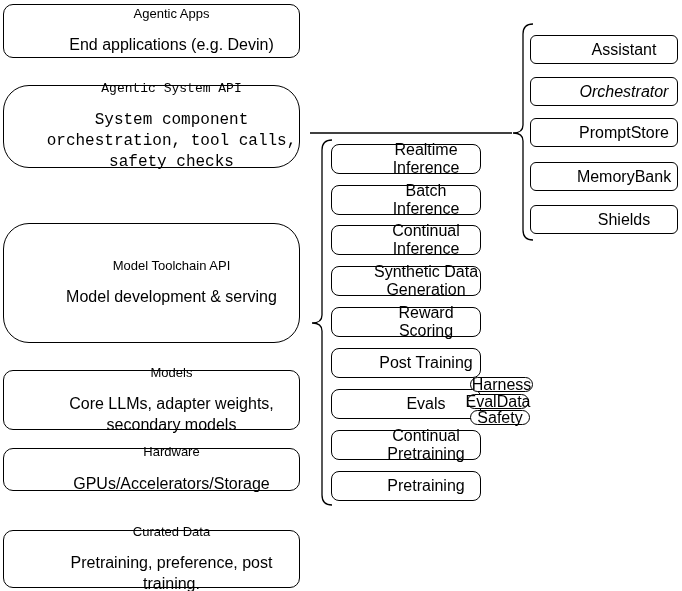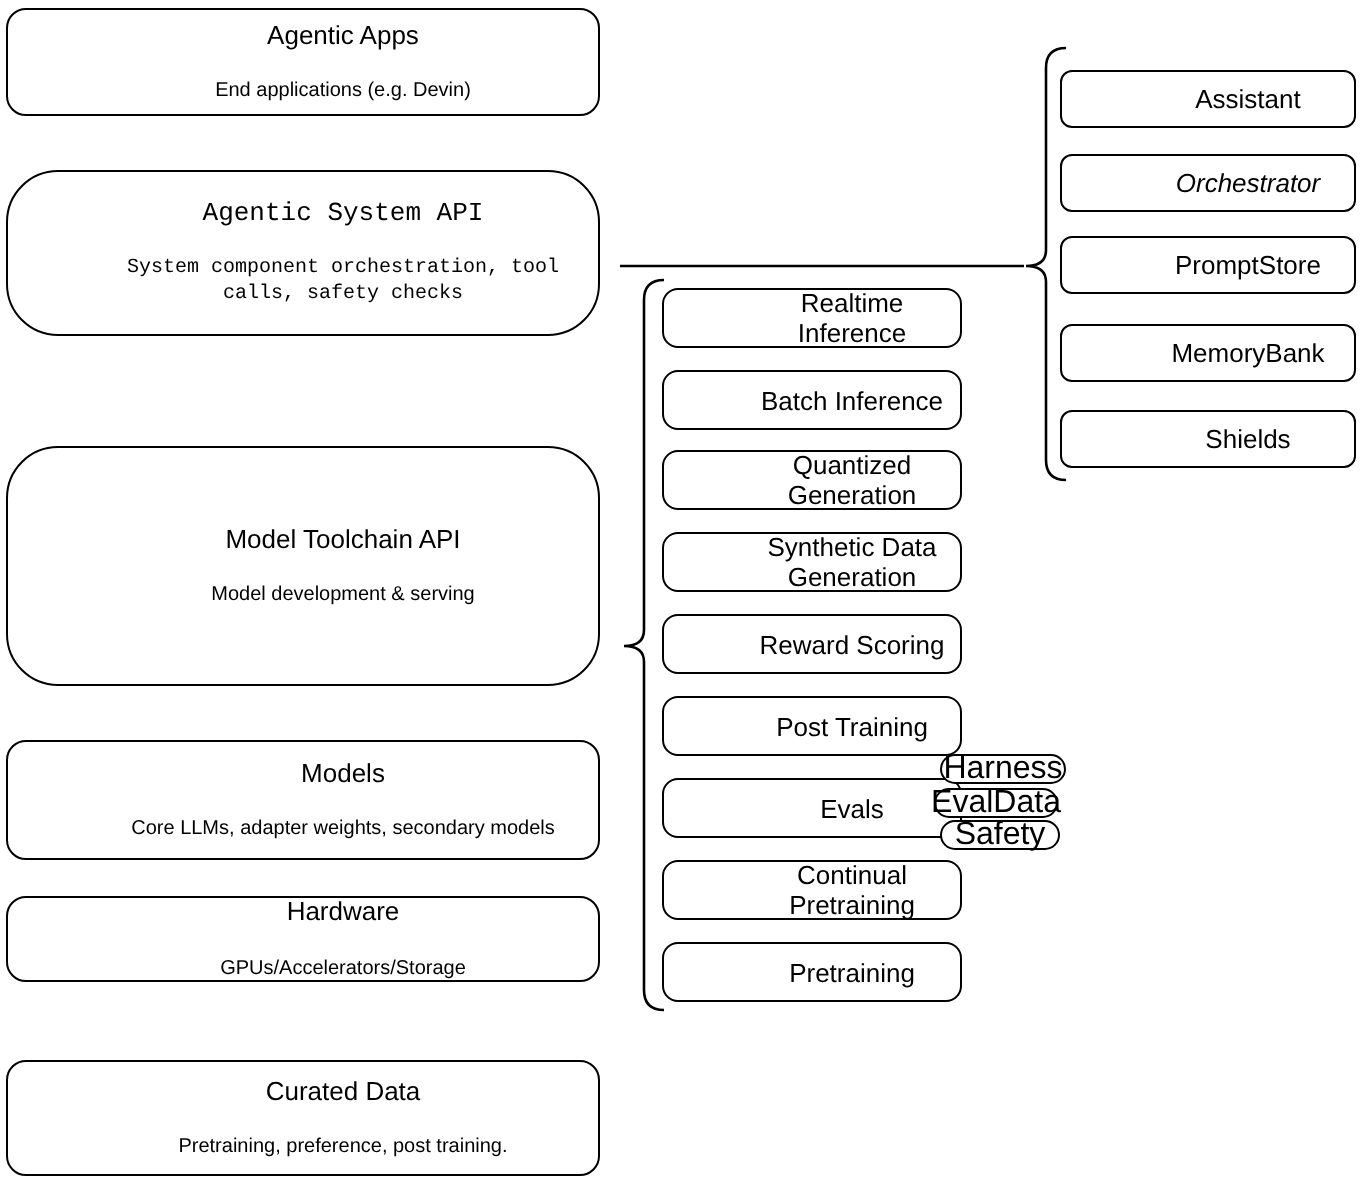--- a/index.html
+++ b/index.html
@@ -22,23 +22,23 @@
     position:absolute;
     border:1.3px solid var(--stroke);
     background:var(--bg);
     display:flex; flex-direction:column;
     align-items:center; justify-content:center;
     text-align:center;
     color:var(--text);
     padding-left:40px;
   }
   .node .title { font-size:13px; line-height:1.25; }
-  .node .subtitle { font-size:10px; line-height:1.3; margin-top:13px; }
+  .node .subtitle { font-size:16px; line-height:1.3; margin-top:13px; }
   .small-node { }
-  .small-node .label { font-size:13px; }
+  .small-node .label { font-size:16px; }
   .pill {
     position:absolute;
     border:1.3px solid var(--stroke);
     background:var(--bg);
     border-radius:8px;
     display:flex; align-items:center; justify-content:center;
     font-size:16px;
     z-index:5;
     color:var(--text);
   }
@@ -87,21 +87,21 @@
     <div class="subtitle">Pretraining, preference, post training.</div>
   </div>
 
   <div class="node small-node" style="left:331px; top:144px; width:150px; height:30px; border-radius:8px;">
     <div class="label">Realtime Inference</div>
   </div>
   <div class="node small-node" style="left:331px; top:185px; width:150px; height:30px; border-radius:8px;">
     <div class="label">Batch Inference</div>
   </div>
   <div class="node small-node" style="left:331px; top:225px; width:150px; height:30px; border-radius:8px;">
-    <div class="label">Quantized Generation</div>
+    <div class="label">Continual Inference</div>
   </div>
   <div class="node small-node" style="left:331px; top:266px; width:150px; height:30px; border-radius:8px;">
     <div class="label">Synthetic Data Generation</div>
   </div>
   <div class="node small-node" style="left:331px; top:307px; width:150px; height:30px; border-radius:8px;">
     <div class="label">Reward Scoring</div>
   </div>
   <div class="node small-node" style="left:331px; top:348px; width:150px; height:30px; border-radius:8px;">
     <div class="label">Post Training</div>
   </div>

